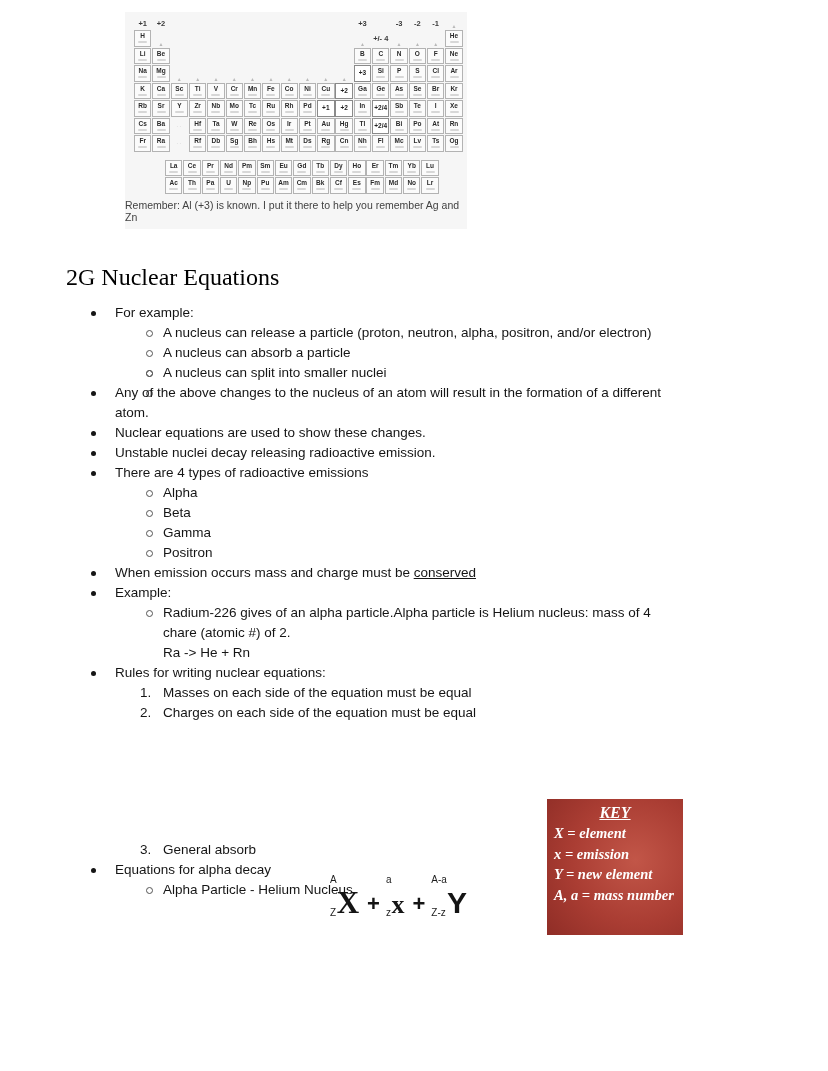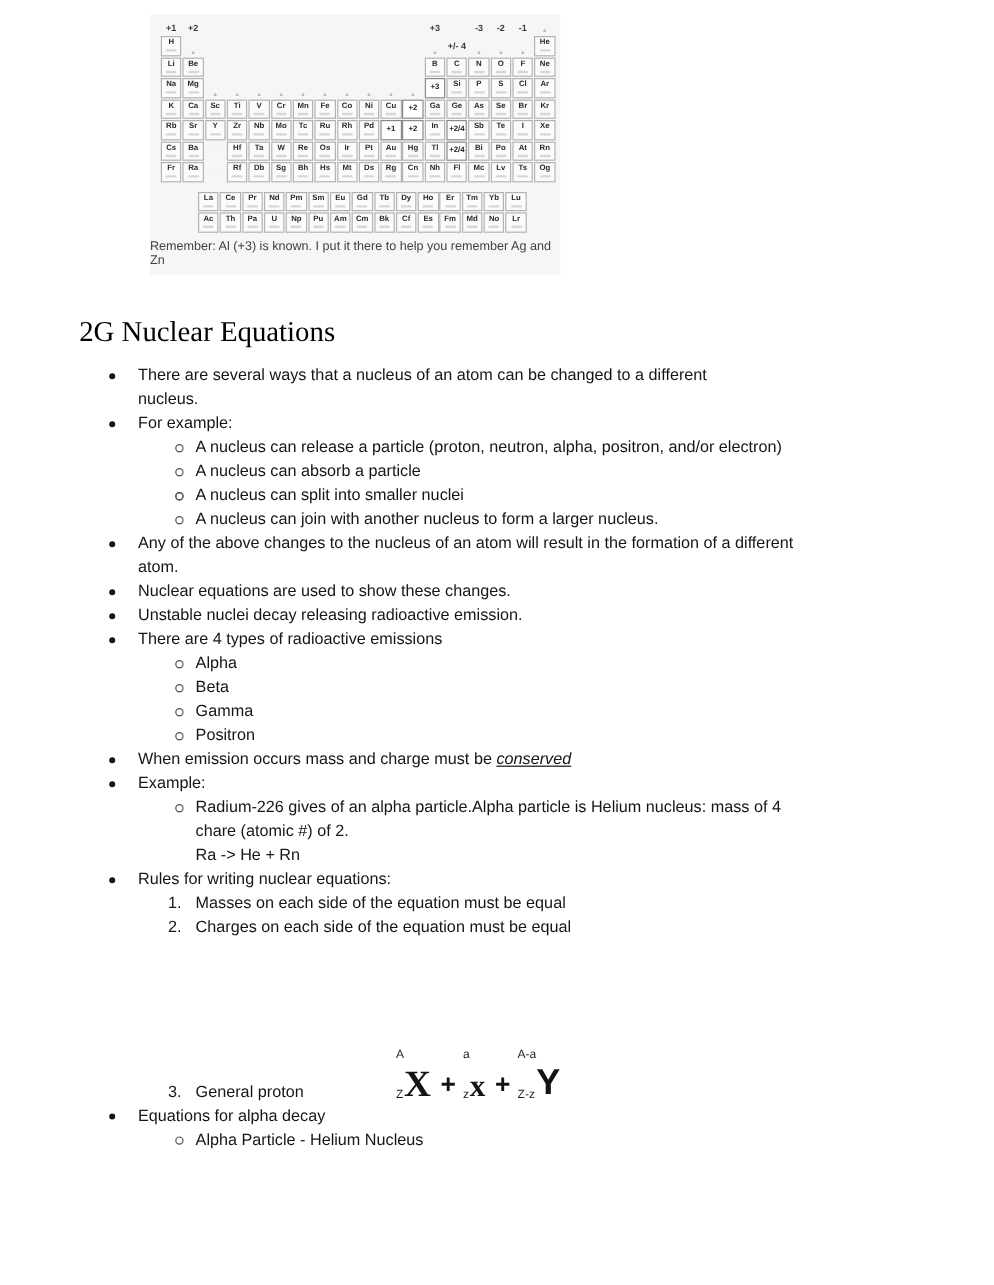--- a/index.html
+++ b/index.html
@@ -38,21 +38,21 @@
   .item.b1 .marker,.item.b1rich .marker{position:absolute;left:25px;top:8px;width:5px;height:5px;
         background:#151515;border-radius:50%;}
   .item.b2{padding-left:97px;}
   .item.b2 .marker{position:absolute;left:80px;top:7px;width:5px;height:5px;border:1.2px solid #555;
         border-radius:50%;background:transparent;}
   .item.num{padding-left:97px;}
   .item.num .marker{position:absolute;left:74px;top:0;font-size:13.5px;line-height:20px;color:#151515;}
   .item.plain2{padding-left:97px;}
   .item.gap{margin-top:117px;}
   .bold{font-weight:400;}
-  .underline{text-decoration:underline;font-style:italic;}
+  .underline{text-decoration:underline;}
 
   
   .key-box{position:absolute;left:547px;top:799px;width:136px;height:136px;box-sizing:border-box;
         background:radial-gradient(circle at 65% 45%, #c25648 0%, #aa3d33 55%, #8f2d26 100%);
         color:#fff;font-family:"Liberation Serif","DejaVu Serif",serif;font-style:italic;font-weight:700;
         padding:4px 7px;}
   .key-title{text-align:center;text-decoration:underline;font-size:16px;line-height:20px;}
   .key-line{font-size:14.5px;line-height:20.5px;}
 
   
@@ -668,47 +668,55 @@
             <span class="sm"></span>
           </span>
         </div>
       </div>
     <div class="pt-caption">Remember: Al (+3) is known. I put it there to help you remember Ag and Zn</div>
   </div>
 
   <h1 class="title">2G Nuclear Equations</h1>
 
   <div id="content" class="content">
-      <div class="item b1"><span class="marker"></span><span class="text">There are several ways that a nucleus of an atom can be changed to a different<br>nucleus.</span></div>
       <div class="item b1"><span class="marker"></span><span class="text">For example:</span></div>
       <div class="item b2"><span class="marker"></span><span class="text">A nucleus can release a particle (proton, neutron, alpha, positron, and/or electron)</span></div>
       <div class="item b2"><span class="marker"></span><span class="text">A nucleus can absorb a particle</span></div>
       <div class="item b2"><span class="marker"></span></div>
       <div class="item b2"><span class="marker"></span><span class="text">A nucleus can split into smaller nuclei</span></div>
-      <div class="item b2"><span class="marker"></span><span class="text">A nucleus can join with another nucleus to form a larger nucleus.</span></div>
+      <div class="item b2"><span class="marker"></span></div>
       <div class="item b1"><span class="marker"></span><span class="text">Any of the above changes to the nucleus of an atom will result in the formation of a different<br>atom.</span></div>
       <div class="item b1"><span class="marker"></span><span class="text">Nuclear equations are used to show these changes.</span></div>
       <div class="item b1"><span class="marker"></span><span class="text">Unstable nuclei decay releasing radioactive emission.</span></div>
       <div class="item b1"><span class="marker"></span><span class="text">There are 4 types of radioactive emissions</span></div>
       <div class="item b2"><span class="marker"></span><span class="text">Alpha</span></div>
       <div class="item b2"><span class="marker"></span><span class="text">Beta</span></div>
       <div class="item b2"><span class="marker"></span><span class="text">Gamma</span></div>
       <div class="item b2"><span class="marker"></span><span class="text">Positron</span></div>
       <div class="item b1rich"><span class="marker"></span><span class="text"><span>When emission occurs </span><span class="bold">mass</span><span> and </span><span class="bold">charge</span><span> must be </span><span class="underline">conserved</span></span></div>
       <div class="item b1"><span class="marker"></span><span class="text">Example:</span></div>
       <div class="item b2"><span class="marker"></span><span class="text">Radium-226 gives of an alpha particle.Alpha particle is Helium nucleus: mass of 4<br>chare (atomic #) of 2.</span></div>
       <div class="item plain2"><span class="text">Ra -&gt; He + Rn</span></div>
       <div class="item b1"><span class="marker"></span><span class="text">Rules for writing nuclear equations:</span></div>
       <div class="item num"><span class="marker">1.</span><span class="text">Masses on each side of the equation must be equal</span></div>
       <div class="item num"><span class="marker">2.</span><span class="text">Charges on each side of the equation must be equal</span></div>
-      <div class="item num gap"><span class="marker">3.</span><span class="text">General proton</span></div>
+      <div class="item num gap"><span class="marker">3.</span><span class="text">General absorb</span></div>
       <div class="item b1"><span class="marker"></span><span class="text">Equations for alpha decay</span></div>
       <div class="item b2"><span class="marker"></span><span class="text">Alpha Particle - Helium Nucleus</span></div>
     </div>
 
+  <div class="key-box">
+    <div class="key-title">KEY</div>
+    <div id="key-lines">
+        <div class="key-line">X = element</div>
+        <div class="key-line">x = emission</div>
+        <div class="key-line">Y = new element</div>
+        <div class="key-line">A, a = mass number</div>
+      </div>
+  </div>
 
   <div class="equation">
     <span class="term">
       <span class="pre">
         <span class="sup">A</span>
         <span class="sub">Z</span>
       </span>
       <span class="sym serifcap">X</span>
     </span>
     <span class="op">+</span>

